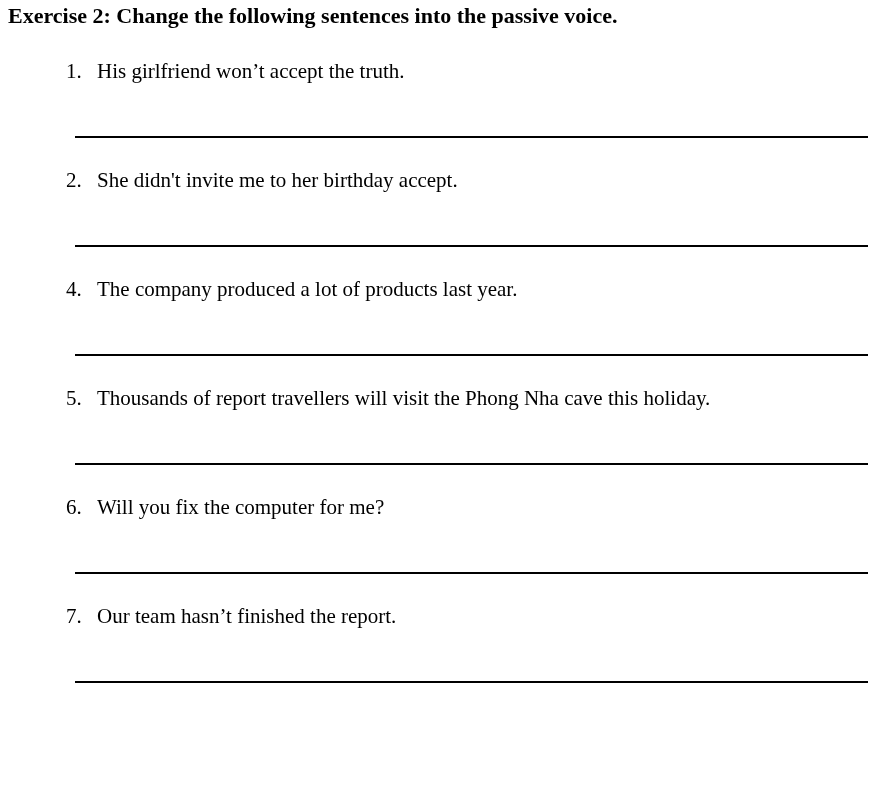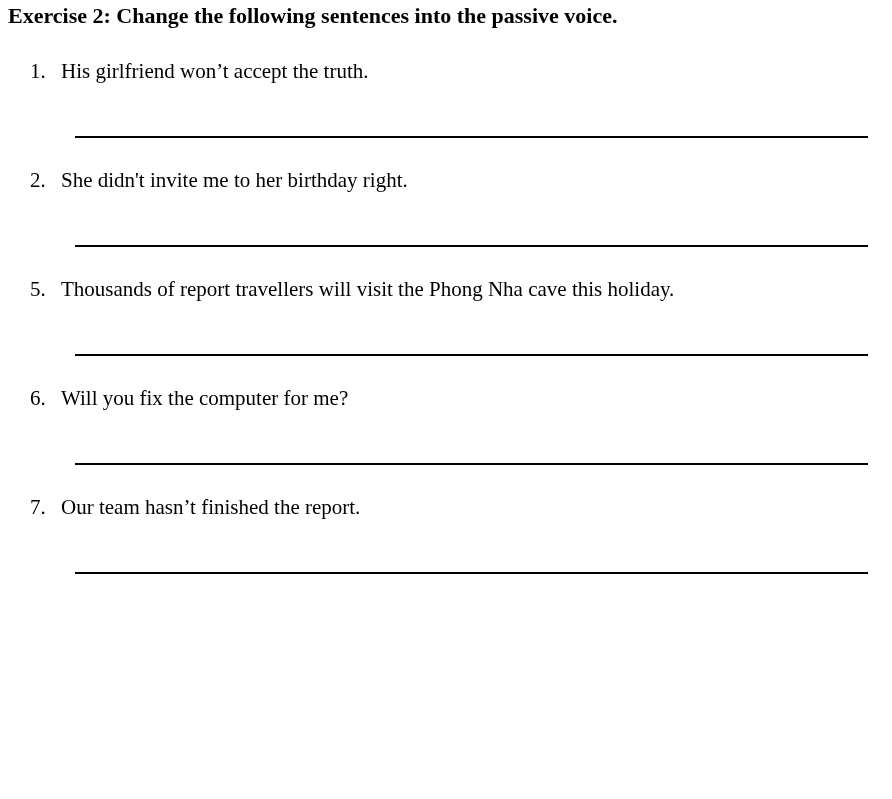--- a/index.html
+++ b/index.html
@@ -33,21 +33,21 @@
     left: 0;
     right: 0;
   }
   .item {
     position: relative;
     height: 109px;
   }
   .sentence {
     font-size: 21px;
     line-height: 27px;
-    padding-left: 30px;
+    padding-left: 66px;
     white-space: nowrap;
   }
   .num {
     display: inline-block;
     width: 31px;
   }
   .answer-line {
     position: absolute;
     top: 78px;
     left: 75px;
@@ -65,26 +65,32 @@
 
   <div class="item">
     <div class="sentence">
       <span class="num">1.</span><span class="text">His girlfriend won’t accept the truth.</span>
     </div>
     <div class="answer-line"></div>
   </div>
 
   <div class="item">
     <div class="sentence">
-      <span class="num">2.</span><span class="text">She didn't invite me to her birthday right.</span>
+      <span class="num">2.</span><span class="text">She didn't invite me to her birthday accept.</span>
     </div>
     <div class="answer-line"></div>
   </div>
 
 
+  <div class="item">
+    <div class="sentence">
+      <span class="num">4.</span><span class="text">The company produced a lot of products last year.</span>
+    </div>
+    <div class="answer-line"></div>
+  </div>
 
   <div class="item">
     <div class="sentence">
       <span class="num">5.</span><span class="text">Thousands of report travellers will visit the Phong Nha cave this holiday.</span>
     </div>
     <div class="answer-line"></div>
   </div>
 
   <div class="item">
     <div class="sentence">

